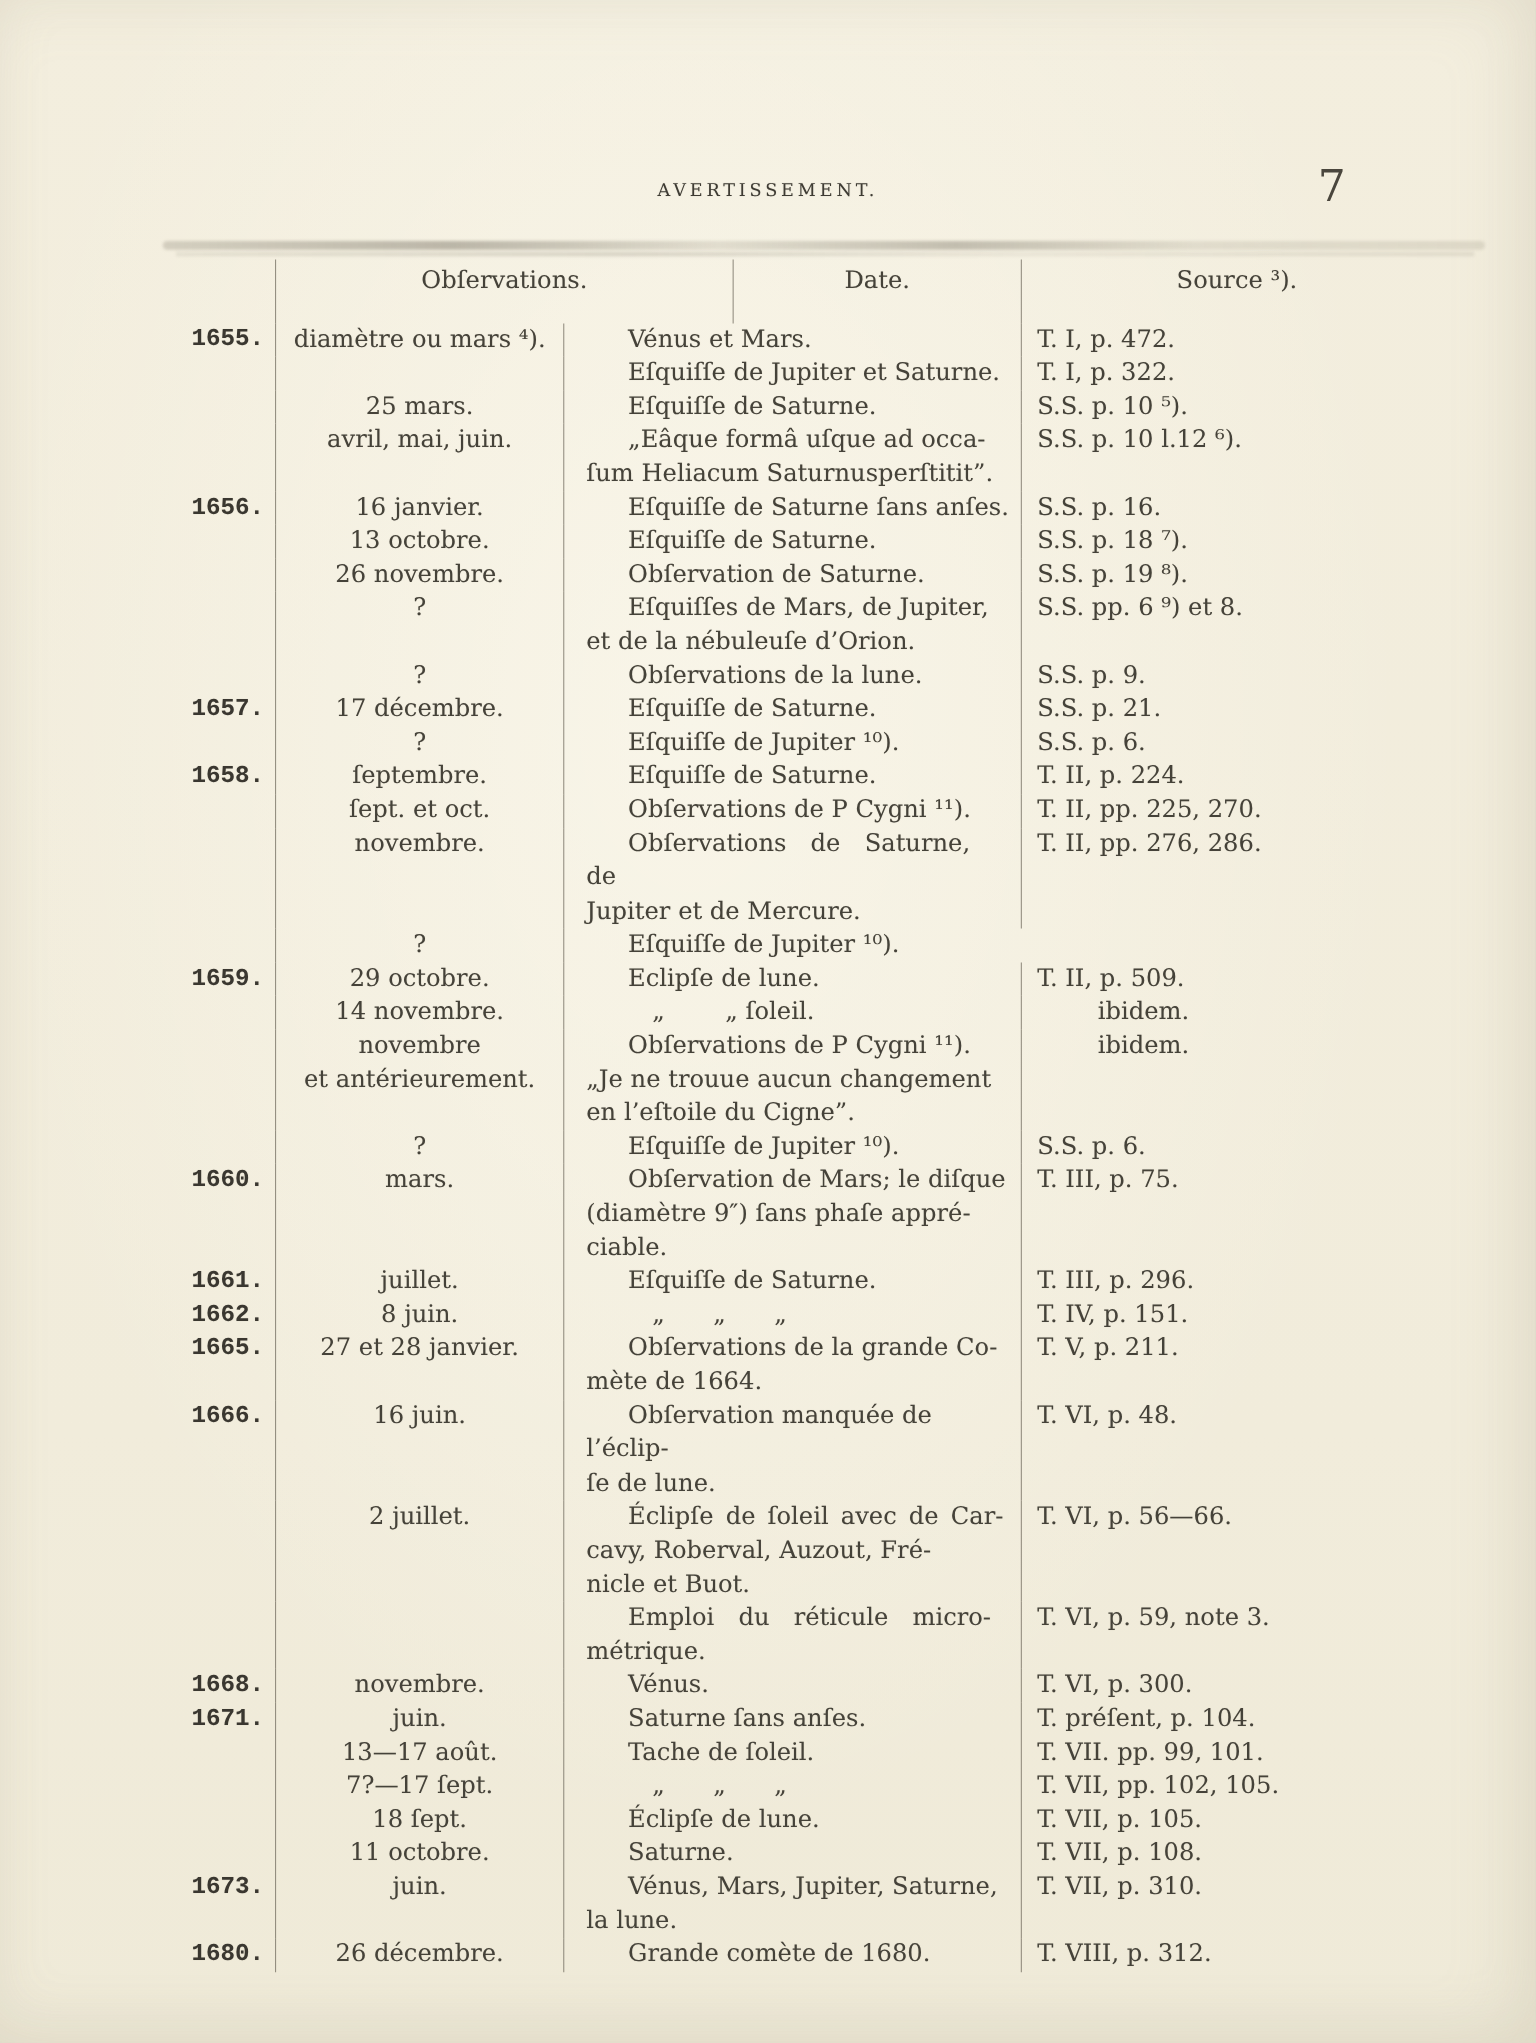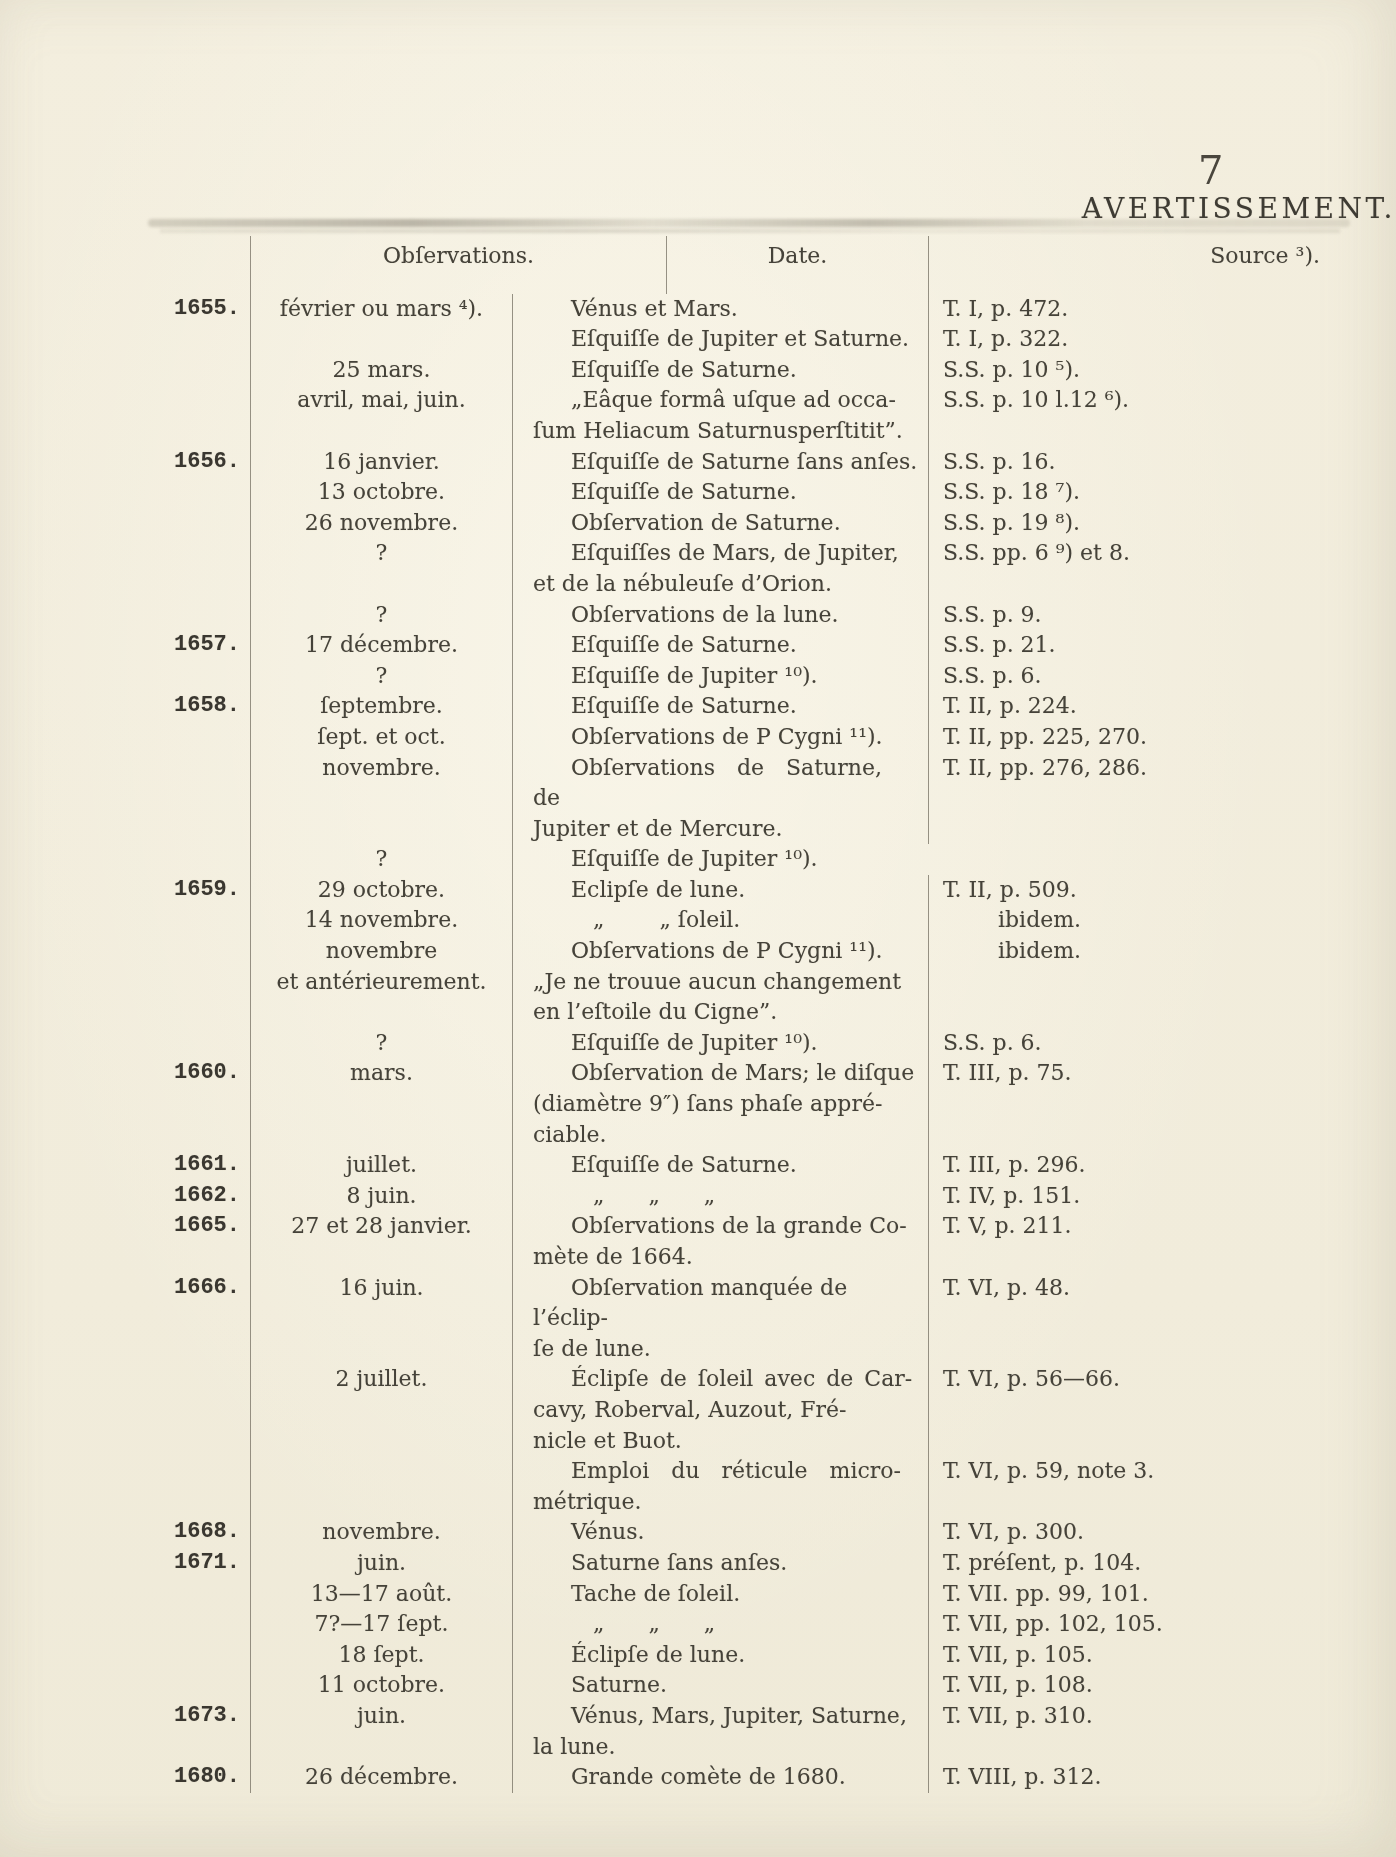--- a/index.html
+++ b/index.html
@@ -11,25 +11,24 @@
     background-image:
       radial-gradient(ellipse at 45% 35%, rgba(255,253,244,0.5) 0%, rgba(255,253,244,0) 60%),
       linear-gradient(180deg,#f3eede 0%,#f1ecdb 70%,#efead8 100%);
     box-shadow:inset -22px 0 60px rgba(170,160,138,0.14), inset 0 -18px 50px rgba(170,160,138,0.10);
     font-family:"DejaVu Serif","Liberation Serif",serif;
     color:#454239;
     overflow:hidden;
   }
   .running-title{
     position:absolute;top:163px;left:0;width:100%;
-    text-align:right;
-    font-size:28px;letter-spacing:3.5px;
+    text-align:center;
+    font-size:16px;letter-spacing:3.5px;
     color:#3e3b33;
     text-shadow:0 0 1px rgba(62,59,51,0.25);
-    margin-top:29px;
   }
   .page-number{
     position:absolute;top:150px;left:1198px;
     font-size:40px;line-height:1;
     color:#4a463d;
   }
   .smudge-rule{
     position:absolute;left:148px;top:219px;width:1202px;height:8px;
     background:linear-gradient(90deg,
       rgba(138,132,116,0.30) 0%,
@@ -71,21 +70,21 @@
   .cell.obs{
     width:416px;padding-left:20px;text-indent:38px;
     border-left:1px solid rgba(108,102,90,0.70);
   }
   .cell.source{
     flex:1;padding-left:14px;
     border-left:1px solid rgba(108,102,90,0.70);
   }
   .thead .cell{padding-top:5px;padding-bottom:22px;}
   .thead .cell.obs{text-indent:0;text-align:center;padding-left:0;}
-  .thead .cell.source{padding-left:0;text-align:right;}
+  .thead .cell.source{padding-left:0;text-align:center;}
 </style>
 </head>
 <body>
 
 <div class="page">
 
   <div class="running-title">AVERTISSEMENT.</div>
 
   <div class="page-number">7</div>
 
@@ -95,21 +94,21 @@
   <div class="obs-table">
     <div class="row thead">
       <div class="cell year"></div>
       <div class="cell obs">Obſervations.</div>
       <div class="cell date">Date.</div>
       <div class="cell source">Source ³).</div>
     </div>
     <div id="table-body">
         <div class="row">
           <div class="cell year">1655.</div>
-          <div class="cell date">février ou mars ⁴).</div>
+          <div class="cell date">diamètre ou mars ⁴).</div>
           <div class="cell obs">Vénus et Mars.</div>
           <div class="cell source">T. I, p. 472.</div>
         </div>
         <div class="row">
           <div class="cell year"></div>
           <div class="cell date"></div>
           <div class="cell obs">Eſquiſſe de Jupiter et Saturne.</div>
           <div class="cell source">T. I, p. 322.</div>
         </div>
         <div class="row">

